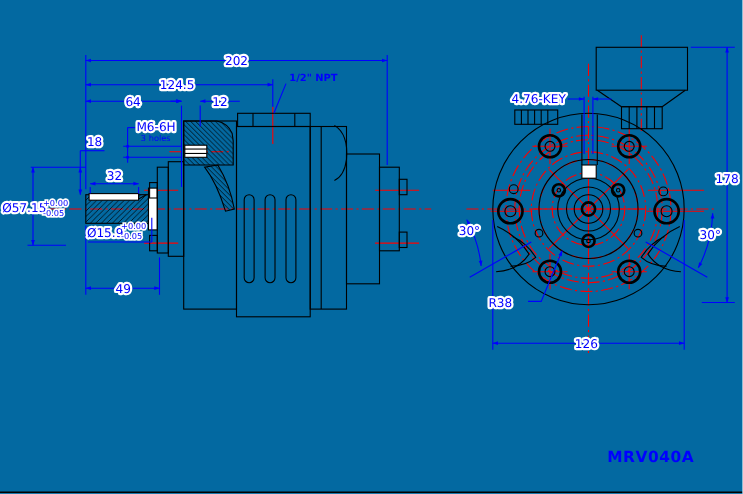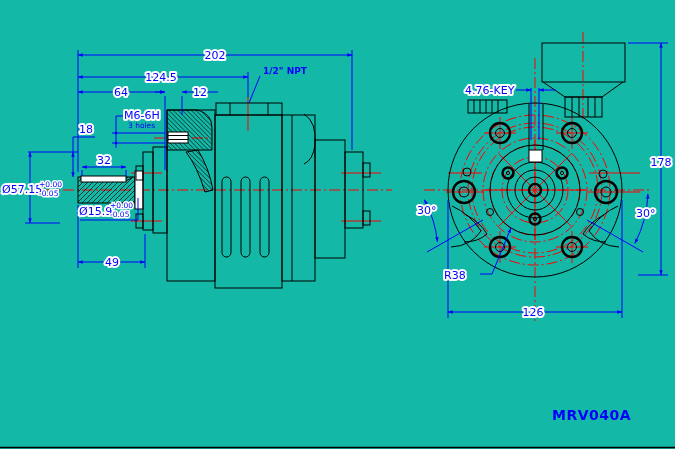--- a/index.html
+++ b/index.html
@@ -1,16 +1,16 @@
 <!DOCTYPE html>
 <html><head>
 <meta charset="utf-8">
 <style>
   html,body{margin:0;padding:0;background:#fff;}
-  #page{position:relative;width:675px;height:449px;background:#14b8a6;overflow:hidden;
+  #page{position:relative;width:675px;height:449px;background:#0369a1;overflow:hidden;
         font-family:"DejaVu Sans",sans-serif;}
   svg{position:absolute;left:0;top:0;}
   text{font-family:"DejaVu Sans",sans-serif;}
   .dim{font-size:11px;fill:#0000ff;paint-order:stroke;stroke:#ffffff;stroke-width:4px;stroke-linejoin:round;}
   .dimm{text-anchor:middle;}
   .tol{font-size:7.5px;fill:#0000ff;paint-order:stroke;stroke:#ffffff;stroke-width:3px;}
   .sub{font-size:7.5px;fill:#0000ff;}
   .npt{font-size:9px;font-weight:bold;fill:#0000ff;}
   .pn{font-size:14px;font-weight:bold;fill:#0000ff;letter-spacing:.5px;}
   .g{stroke:#000;fill:none;stroke-width:1;}

